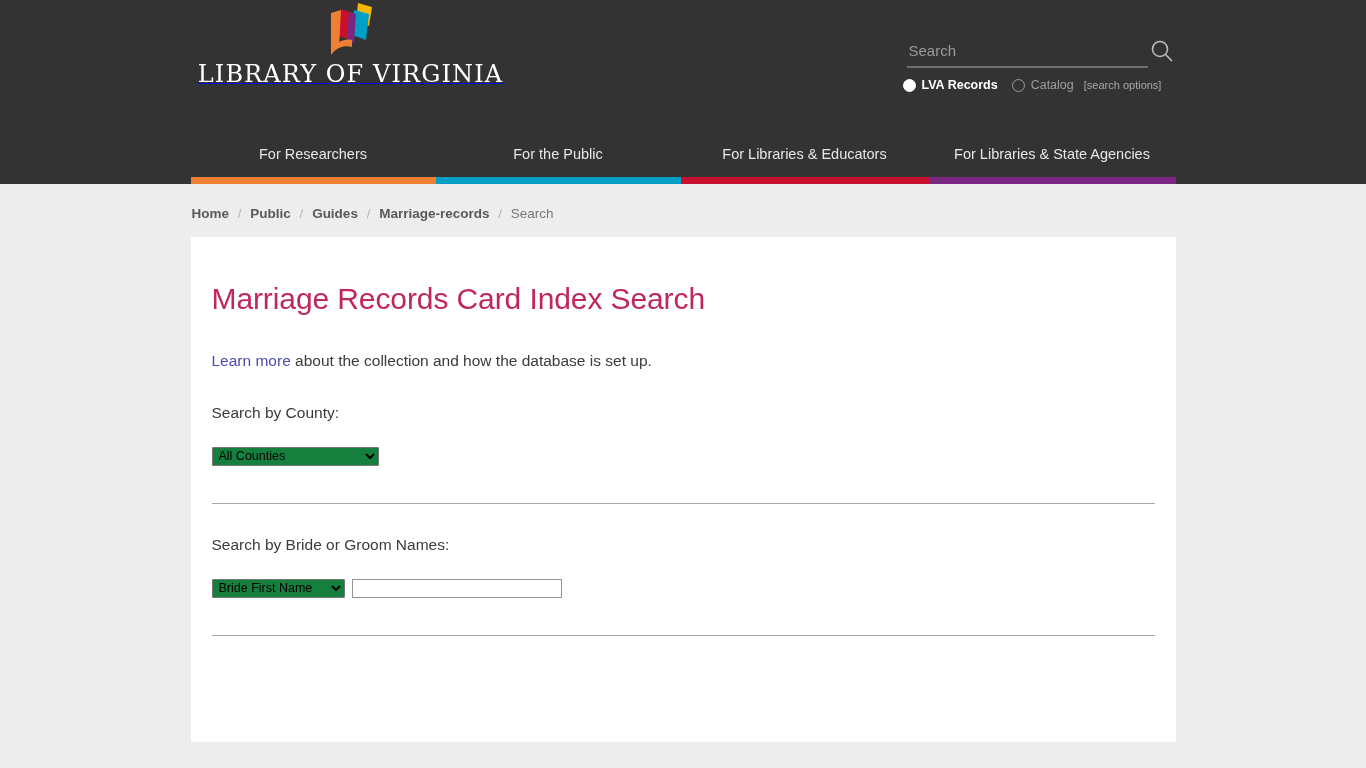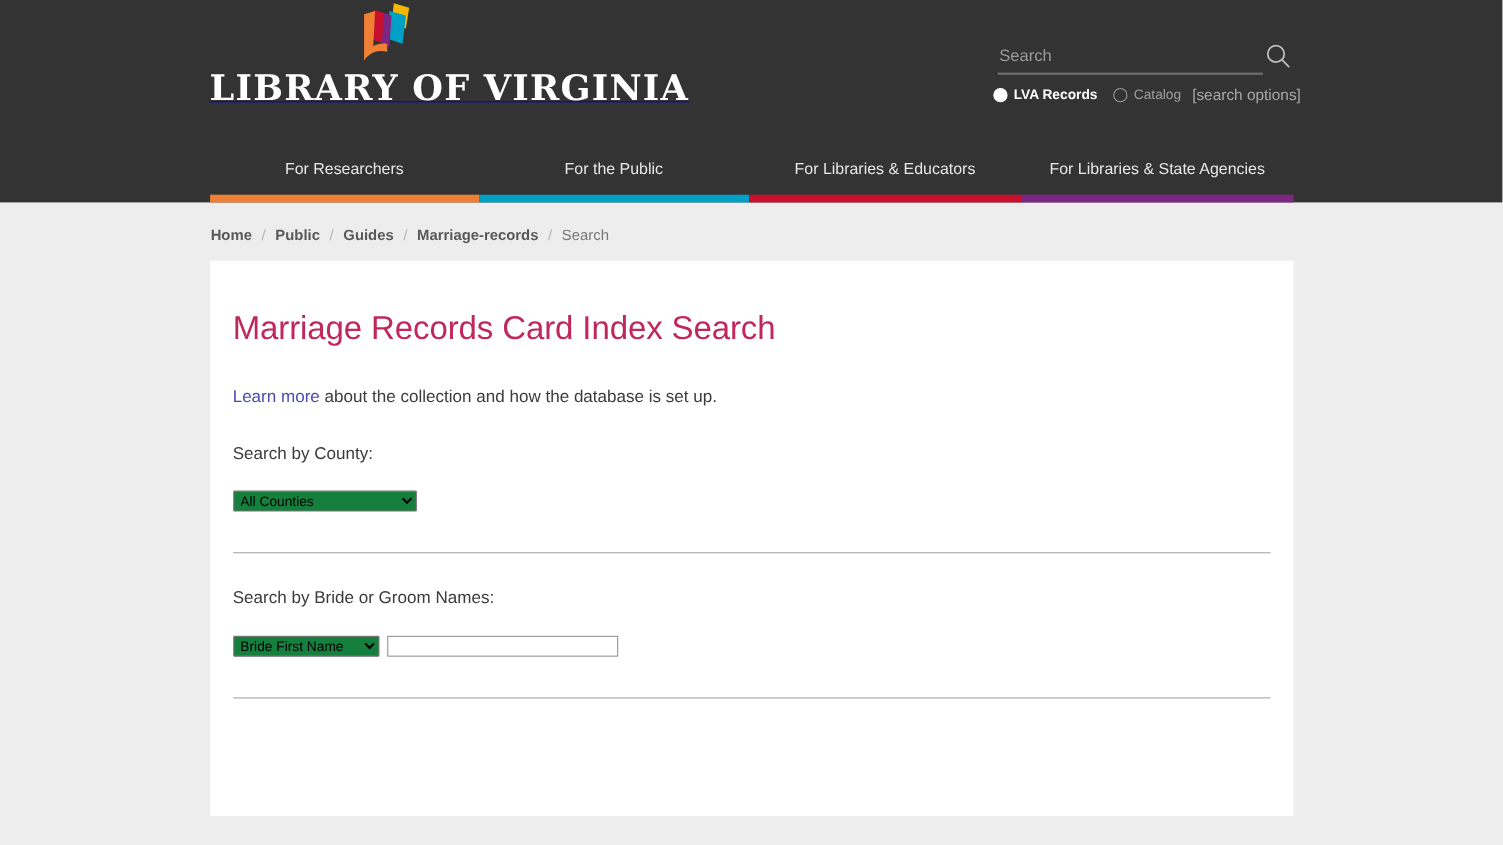--- a/index.html
+++ b/index.html
@@ -36,22 +36,22 @@
   .logo-mark {
     margin: 28px auto 0;
     width: 52px;
     height: 56px;
     position: relative;
   }
   .logo-wordmark {
     margin-top: 8px;
     color: #ffffff;
     font-family: "DejaVu Serif", serif;
-    font-weight: bold;
-    font-size: 32px;
+    font-weight: normal;
+    font-size: 24px;
     letter-spacing: 1.1px;
     white-space: nowrap;
   }
 
   
   .header-search {
     position: absolute;
     right: 0; top: 38px;
     width: 285px;
   }
@@ -100,21 +100,21 @@
   .scope-label-on {
     color: #ffffff; font-weight: bold;
     margin: 0 14px 0 6px; font-size: 12.5px;
   }
   .scope-label-off {
     color: #9e9e9e;
     margin: 0 10px 0 6px; font-size: 12.5px;
   }
   .search-options-link {
     color: #a8a8a8;
-    font-size: 14px;
+    font-size: 11px;
     text-decoration: none;
   }
 
   
   .main-nav {
     position: absolute;
     left: 0; bottom: 8px;
     width: 985px;
     display: flex;
     margin-top: 48px;

